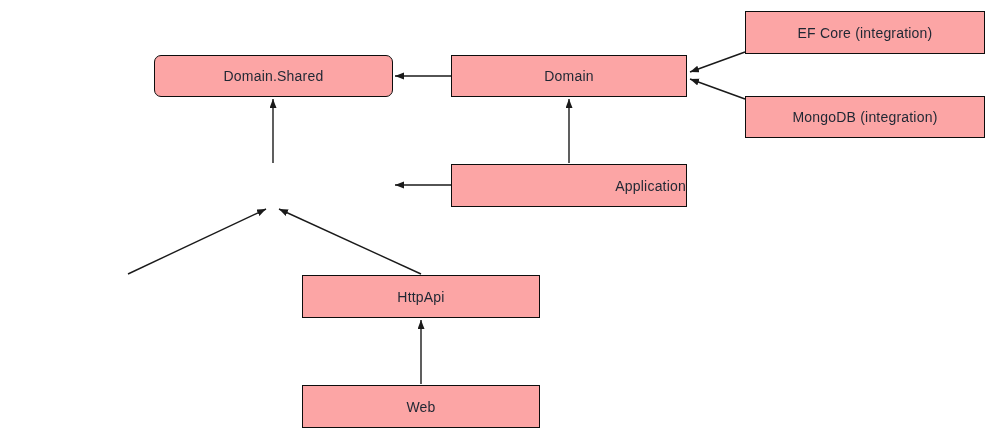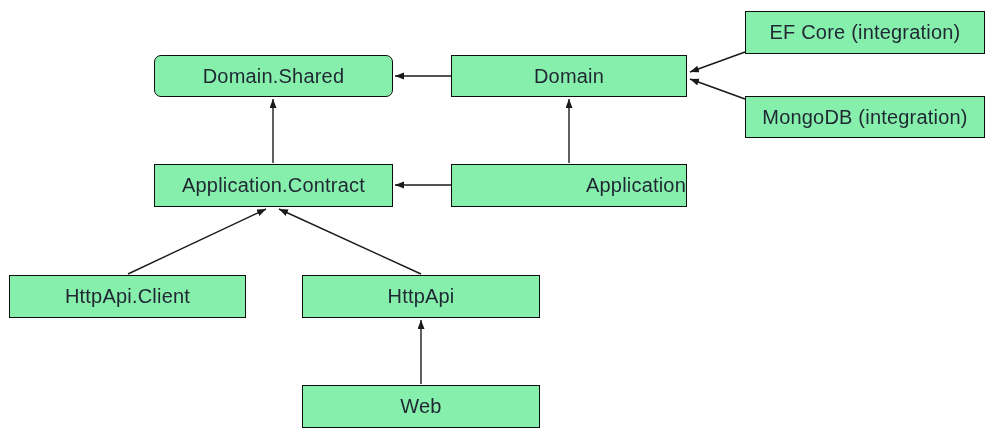--- a/index.html
+++ b/index.html
@@ -18,26 +18,26 @@
   .edges-layer {
     position: absolute;
     left: 0;
     top: 0;
     width: 993px;
     height: 441px;
   }
   .node {
     position: absolute;
     box-sizing: border-box;
-    background: #86efac;
+    background: #fca5a5;
     border: 1.5px solid #0d0d0d;
     display: flex;
     align-items: center;
     justify-content: center;
-    font-size: 20px;
+    font-size: 14px;
     color: #1f2733;
     letter-spacing: 0.2px;
     white-space: nowrap;
   }
   
   .n-domain-shared       { left: 154px; top:  55px; width: 239px; height: 42px; border-radius: 7px; }
   .n-domain              { left: 451px; top:  55px; width: 236px; height: 42px; }
   .n-ef-core             { left: 745px; top:  11px; width: 240px; height: 43px; }
   .n-mongodb             { left: 745px; top:  96px; width: 240px; height: 42px; text-align: right; }
   .n-application-contract{ left: 154px; top: 164px; width: 239px; height: 43px; }
@@ -79,31 +79,25 @@
   </div>
 
   <div class="node n-ef-core">
     <span>EF Core (integration)</span>
   </div>
 
   <div class="node n-mongodb">
     <span>MongoDB (integration)</span>
   </div>
 
-  <div class="node n-application-contract">
-    <span>Application.Contract</span>
-  </div>
 
   <div class="node n-application">
     <span>Application</span>
   </div>
 
-  <div class="node n-httpapi-client">
-    <span>HttpApi.Client</span>
-  </div>
 
   <div class="node n-httpapi">
     <span>HttpApi</span>
   </div>
 
   <div class="node n-web">
     <span>Web</span>
   </div>
 
 </div>

